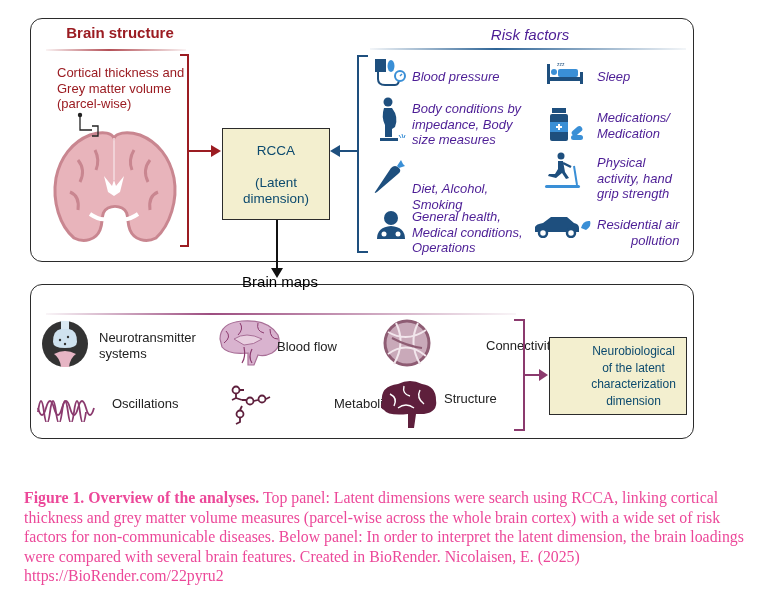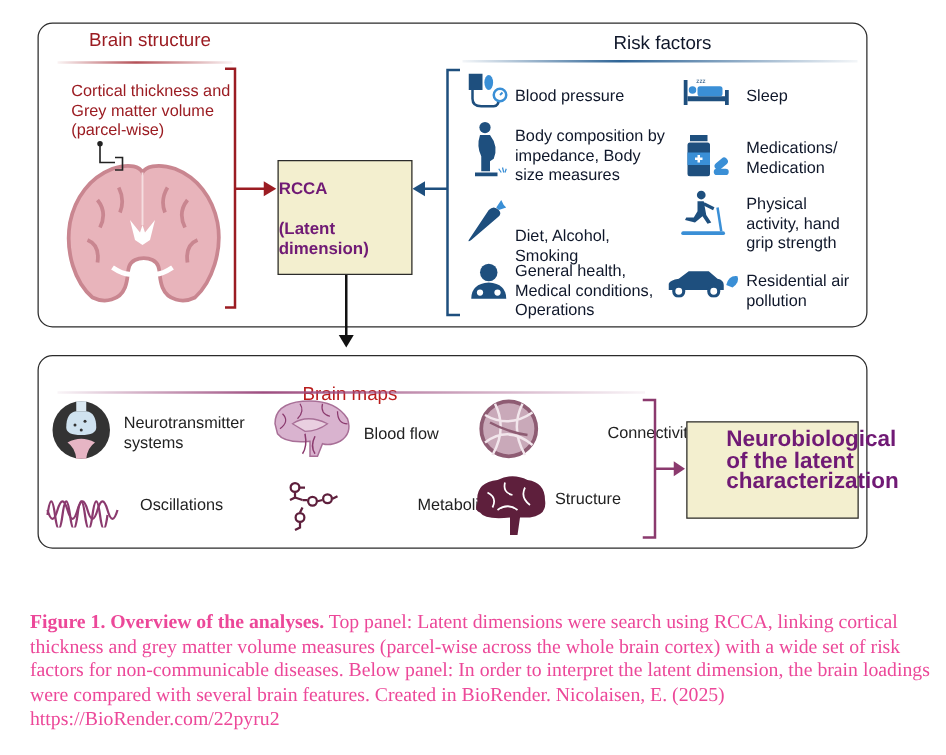--- a/index.html
+++ b/index.html
@@ -1,34 +1,34 @@
 <!DOCTYPE html>
 <html><head>
 <meta charset="utf-8">
 <style>
   * { box-sizing: border-box; margin: 0; padding: 0; }
   body { width: 757px; height: 604px; background: #ffffff; position: relative; overflow: hidden; font-family: "Liberation Sans", sans-serif; }
   .panel { position: absolute; border: 1.6px solid #2b2b2b; border-radius: 12px; background: #fff; }
   .sect-title { position: absolute; font-size: 15px; text-align: center; }
   .grad-line { position: absolute; height: 2px; }
   .txt { position: absolute; font-size: 13px; line-height: 15.5px; }
-  .rf-txt { color: #0f172a; }
+  .rf-txt { color: #4c1d95; font-style: italic; }
   .bs-txt { color: #9b1c22; }
   .bm-txt { color: #222; }
-  .box { position: absolute; background: #f3efcf; border: 1.5px solid #2b2b2b; color: #701a75; font-weight: bold; }
+  .box { position: absolute; background: #f3efcf; border: 1.5px solid #2b2b2b; text-align: center; color: #0c4a6e; }
   .caption { position: absolute; left: 24px; top: 488px; width: 720px; font-family: "Liberation Serif", serif; font-size: 15.8px; line-height: 19.5px; color: #ec4899; }
   .caption b { font-weight: bold; }
   svg.icon { position: absolute; }
 </style>
 </head>
 <body>
 
 <div class="panel" style="left:30px; top:18px; width:664px; height:244px;"></div>
 
-<div class="sect-title bs-txt" style="left:50px; top:24px; width:140px;">Brain structure</div>
+<div class="sect-title bs-txt" style="left:50px; top:24px; width:140px;font-weight:bold;">Brain structure</div>
 <div class="grad-line" style="left:46px; top:49px; width:140px; background:linear-gradient(to right, rgba(155,28,34,0.05), #b45057 45%, rgba(155,28,34,0.05));"></div>
 
 <div class="txt bs-txt" style="left:57px; top:65px; width:140px;">
   <div>Cortical thickness and</div>
   <div>Grey matter volume</div>
   <div>(parcel-wise)</div>
 </div>
 
 <svg class="icon" style="left:180px; top:50px;" width="60" height="200">
   <path d="M0,5 H8 V196 H0" fill="none" stroke="#9b1c22" stroke-width="2"></path>
@@ -91,21 +91,21 @@
   <circle cx="16" cy="8" r="7" fill="#1e4f7e"></circle>
   <path d="M2,29 Q2,17 16,16 Q30,17 30,29 Z" fill="#1e4f7e"></path>
   <circle cx="9" cy="24" r="2.5" fill="#fff"></circle>
     <circle cx="23" cy="24" r="2.5" fill="#fff"></circle>
 </svg>
 
 <div class="txt rf-txt" style="left:412px; top:69px;">
   <div>Blood pressure</div>
 </div>
 <div class="txt rf-txt" style="left:412px; top:101px;">
-  <div>Body composition by</div>
+  <div>Body conditions by</div>
   <div>impedance, Body</div>
   <div>size measures</div>
 </div>
 <div class="txt rf-txt" style="left:412px; top:181px;">
   <div>Diet, Alcohol,</div>
   <div>Smoking</div>
 </div>
 <div class="txt rf-txt" style="left:412px; top:209px;">
   <div>General health,</div>
   <div>Medical conditions,</div>
@@ -147,28 +147,28 @@
 </div>
 <div class="txt rf-txt" style="left:597px; top:110px;">
   <div>Medications/</div>
   <div>Medication</div>
 </div>
 <div class="txt rf-txt" style="left:597px; top:155px;">
   <div>Physical</div>
   <div>activity, hand</div>
   <div>grip strength</div>
 </div>
-<div class="txt rf-txt" style="left:597px; top:217px;">
+<div class="txt rf-txt" style="left:597px; top:217px;text-align:right;">
   <div>Residential air</div>
   <div>pollution</div>
 </div>
 
 <div class="panel" style="left:30px; top:284px; width:664px; height:155px;"></div>
 
-<div class="sect-title" style="left:225px; top:307px; width:110px; color:#b91c1c;">Brain maps</div>
+<div class="sect-title" style="left:225px; top:273px; width:110px; color:#000000;">Brain maps</div>
 <div class="grad-line" style="left:46px; top:313px; width:470px; background:linear-gradient(to right, rgba(139,58,110,0.05), #9d4d80 35%, rgba(139,58,110,0.05));"></div>
 
 <svg class="icon" style="left:40px; top:318px;" width="50" height="50" viewBox="0 0 50 50">
   <circle cx="25" cy="26" r="23" fill="#333"></circle>
   <rect x="21" y="3" width="8" height="8" fill="#dbe9f2"></rect>
   <path d="M13,24 Q13,12 21,11 H29 Q37,12 37,24 Q37,30 25,30 Q13,30 13,24 Z" fill="#cfe2ef"></path>
   <circle cx="20" cy="22" r="1.2" fill="#333"></circle>
     <circle cx="28" cy="19" r="1.2" fill="#333"></circle>
     <circle cx="25" cy="26" r="1.2" fill="#333"></circle>
   <path d="M14,36 Q25,30 36,36 Q30,40 29,49 H21 Q20,40 14,36 Z" fill="#e6b5c4"></path>
@@ -177,21 +177,21 @@
   <div>Neurotransmitter</div>
   <div>systems</div>
 </div>
 
 <svg class="icon" style="left:214px; top:317px;" width="70" height="50" viewBox="0 0 70 50">
   <path d="M6,22 Q6,6 28,4 Q54,2 64,18 Q68,30 58,36 Q50,40 44,38 L40,48 L34,48 L34,36 Q14,38 8,30 Z" fill="#d9b3cf" stroke="#a86f97" stroke-width="1.2"></path>
   <path d="M20,22 Q32,14 48,22 Q40,28 30,28 Z" fill="#e9cfe0" stroke="#a86f97" stroke-width="1"></path>
   <path d="M12,14 Q18,20 10,26 M26,6 Q30,12 24,18 M44,6 Q42,14 50,16 M56,12 Q56,22 64,22" fill="none" stroke="#8b3a6e" stroke-width="1"></path>
   <path d="M30,30 Q32,40 28,46 M38,32 Q34,40 38,46" fill="none" stroke="#8b3a6e" stroke-width="1.2"></path>
 </svg>
-<div class="txt bm-txt" style="left:291px; top:339px;">
+<div class="txt bm-txt" style="left:277px; top:339px;">
   <div>Blood flow</div>
 </div>
 
 <svg class="icon" style="left:382px; top:318px;" width="50" height="50" viewBox="0 0 50 50">
   <circle cx="25" cy="25" r="22" fill="#c9a9b9" stroke="#8e5c73" stroke-width="3"></circle>
   <path d="M6,14 Q25,25 44,12 M6,36 Q25,22 44,38 M14,5 Q24,25 12,46 M36,5 Q26,25 38,46" fill="none" stroke="#f2e6ec" stroke-width="2"></path>
   <path d="M10,20 Q25,28 40,30" fill="none" stroke="#8e5c73" stroke-width="2"></path>
 </svg>
 <div class="txt bm-txt" style="left:444px; top:338px;margin-left:42px;">
   <div>Connectivity</div>
@@ -228,21 +228,22 @@
 <div class="txt bm-txt" style="left:444px; top:391px;">
   <div>Structure</div>
 </div>
 
 <svg class="icon" style="left:514px; top:318px;" width="36" height="114">
   <path d="M0,2 H10 V112 H0" fill="none" stroke="#8b3a6e" stroke-width="2"></path>
   <line x1="10" y1="57" x2="26" y2="57" stroke="#8b3a6e" stroke-width="2"></line>
   <polygon points="25,51 34,57 25,63" fill="#8b3a6e"></polygon>
 </svg>
 
-<div class="box" style="left:549px; top:337px; width:138px; height:78px; font-size:18px; line-height:16.5px; padding-top:5px;padding-left:31px;">
+<div class="box" style="left:549px; top:337px; width:138px; height:78px; font-size:12px; line-height:16.5px; padding-top:5px;padding-left:31px;">
   <div>Neurobiological</div>
   <div>of the latent</div>
   <div>characterization</div>
+  <div>dimension</div>
 </div>
 
 <div class="caption">
   <b>Figure 1. Overview of the analyses.</b><span> Top panel: Latent dimensions were search using RCCA, linking cortical thickness and grey matter volume measures (parcel-wise across the whole brain cortex) with a wide set of risk factors for non-communicable diseases. Below panel: In order to interpret the latent dimension, the brain loadings were compared with several brain features. Created in BioRender. Nicolaisen, E. (2025) https://BioRender.com/22pyru2</span>
 </div>
 
 </body></html>

